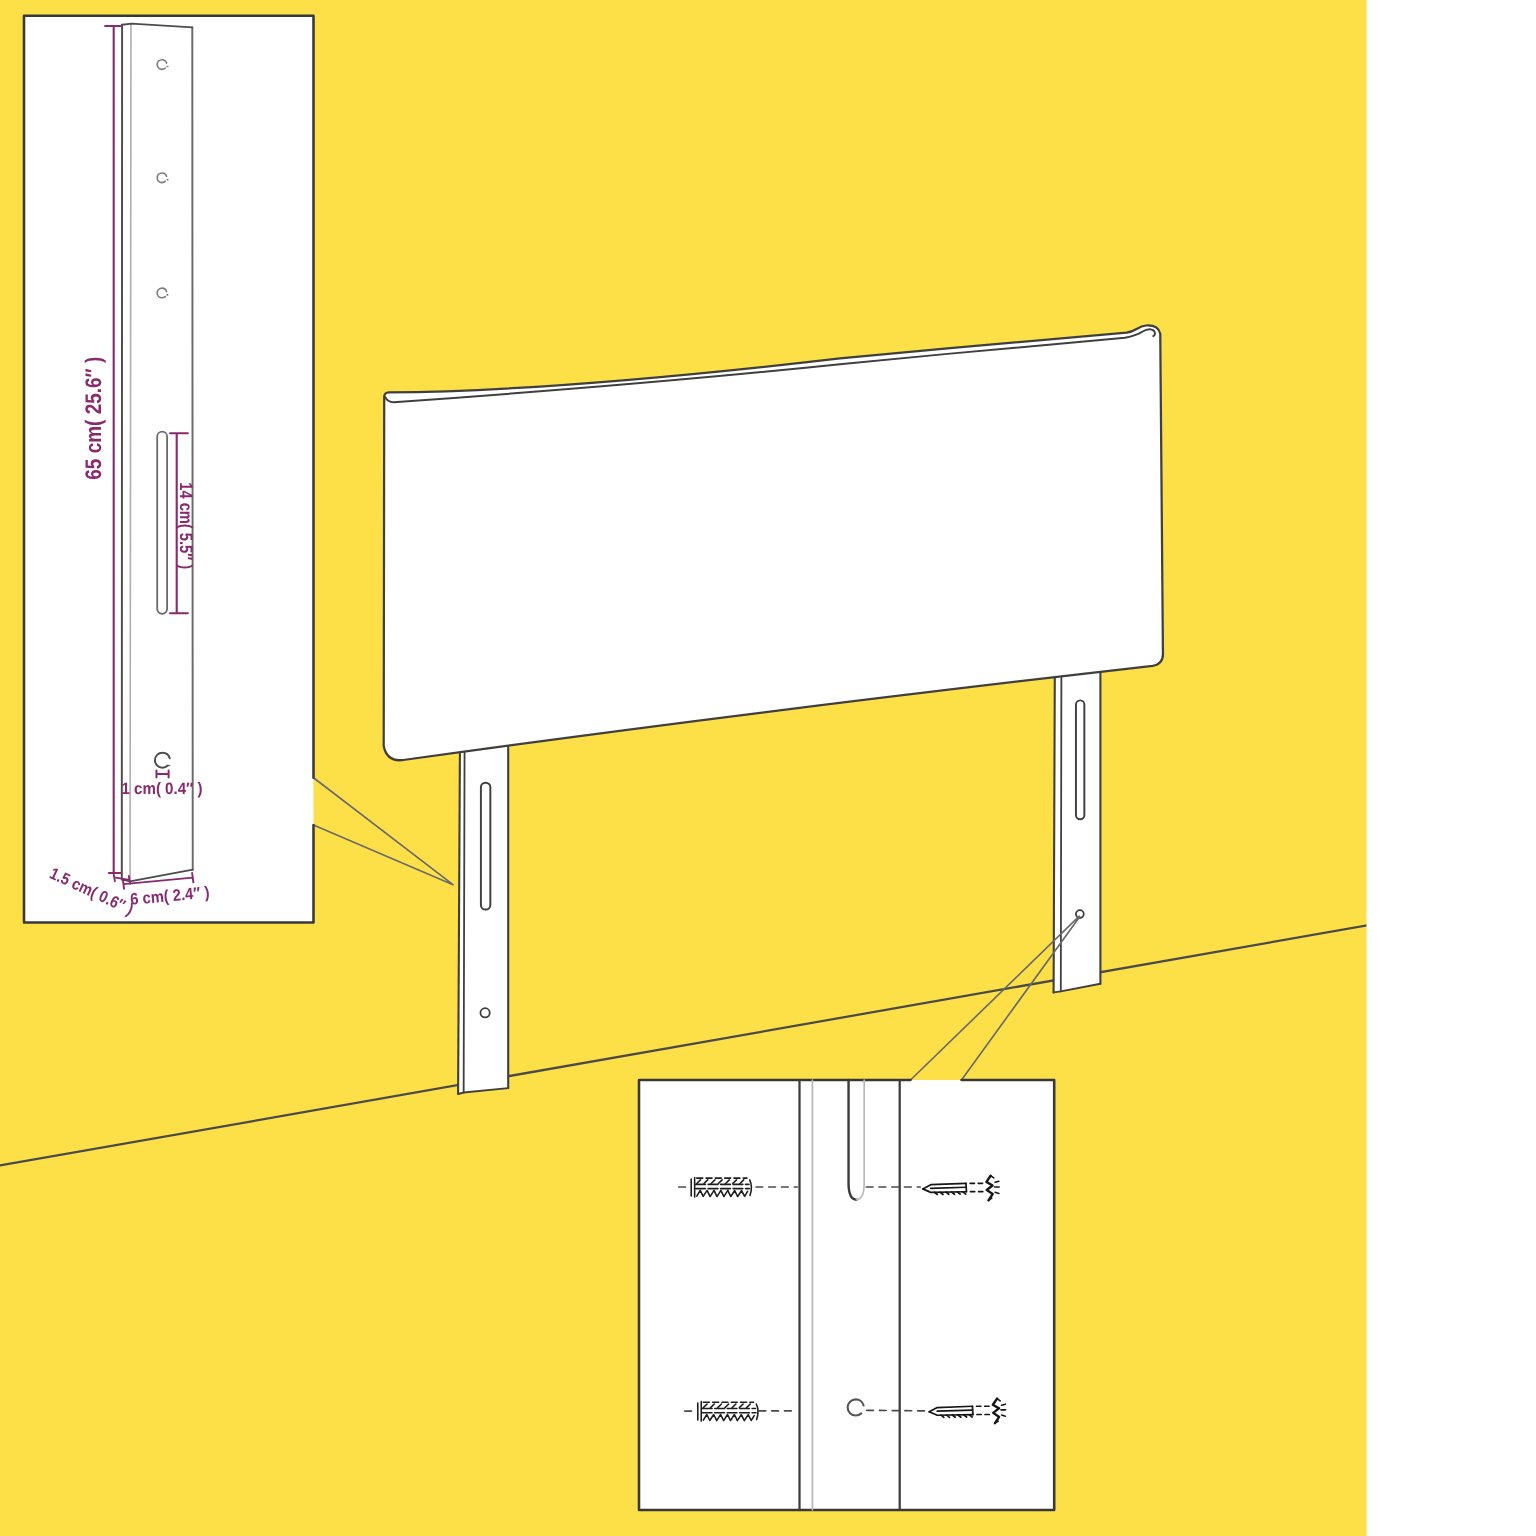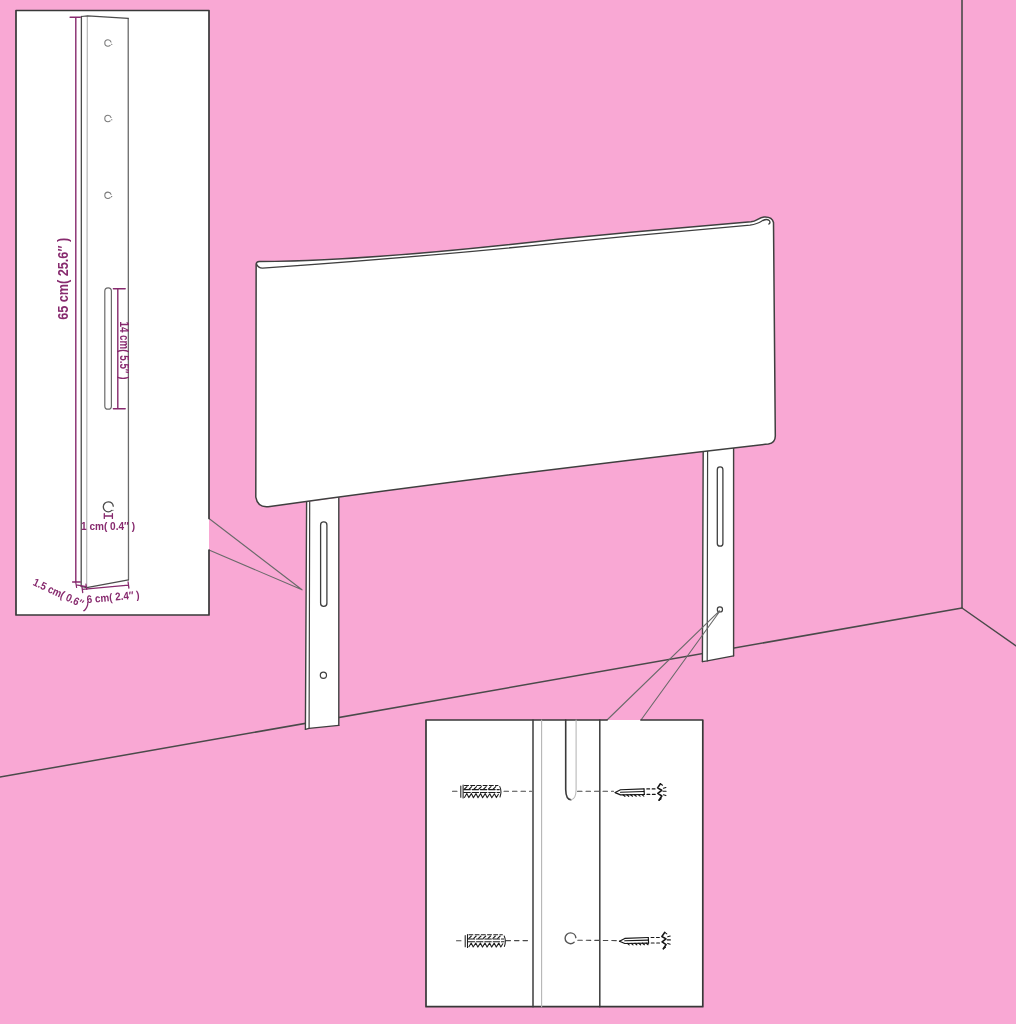--- a/index.html
+++ b/index.html
@@ -1,16 +1,16 @@
 <!DOCTYPE html>
 <html><head>
 <meta charset="utf-8">
 <style>
   html,body{margin:0;padding:0;background:#ffffff;}
-  .stage{position:relative;width:1016px;height:1024px;background:#f9a8d4;overflow:hidden;}
+  .stage{position:relative;width:911px;height:1024px;background:#fde047;overflow:hidden;}
   svg{position:absolute;left:0;top:0;}
   text{font-family:"Liberation Sans", sans-serif;font-weight:bold;fill:#872a6e;}
 </style>
 </head>
 <body>
 <div class="stage">
 <svg width="1024" height="1024" viewBox="0 0 1024 1024" fill="none" stroke-linecap="round" stroke-linejoin="round">
 
 <path d="M962,0 L962,608" stroke="#4a4a4a" stroke-width="1.6"></path>
 

